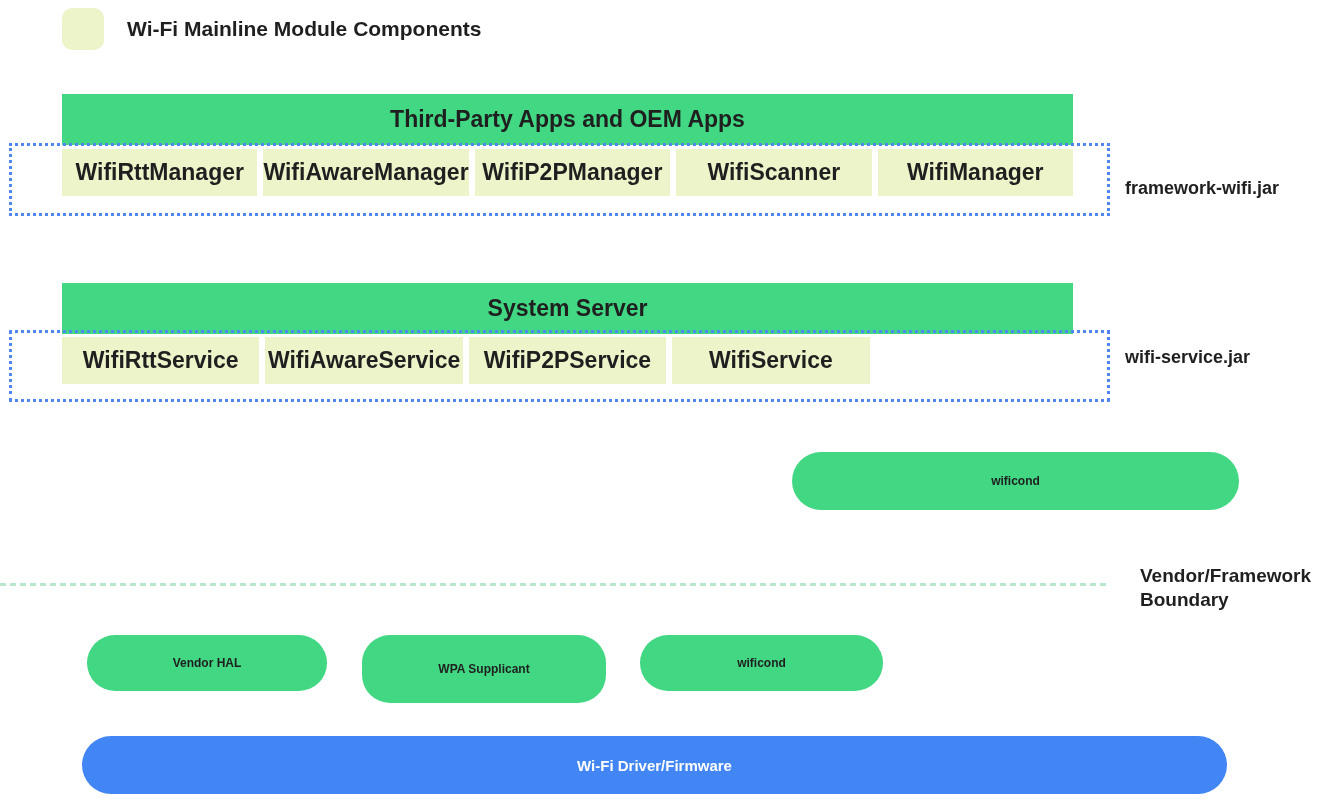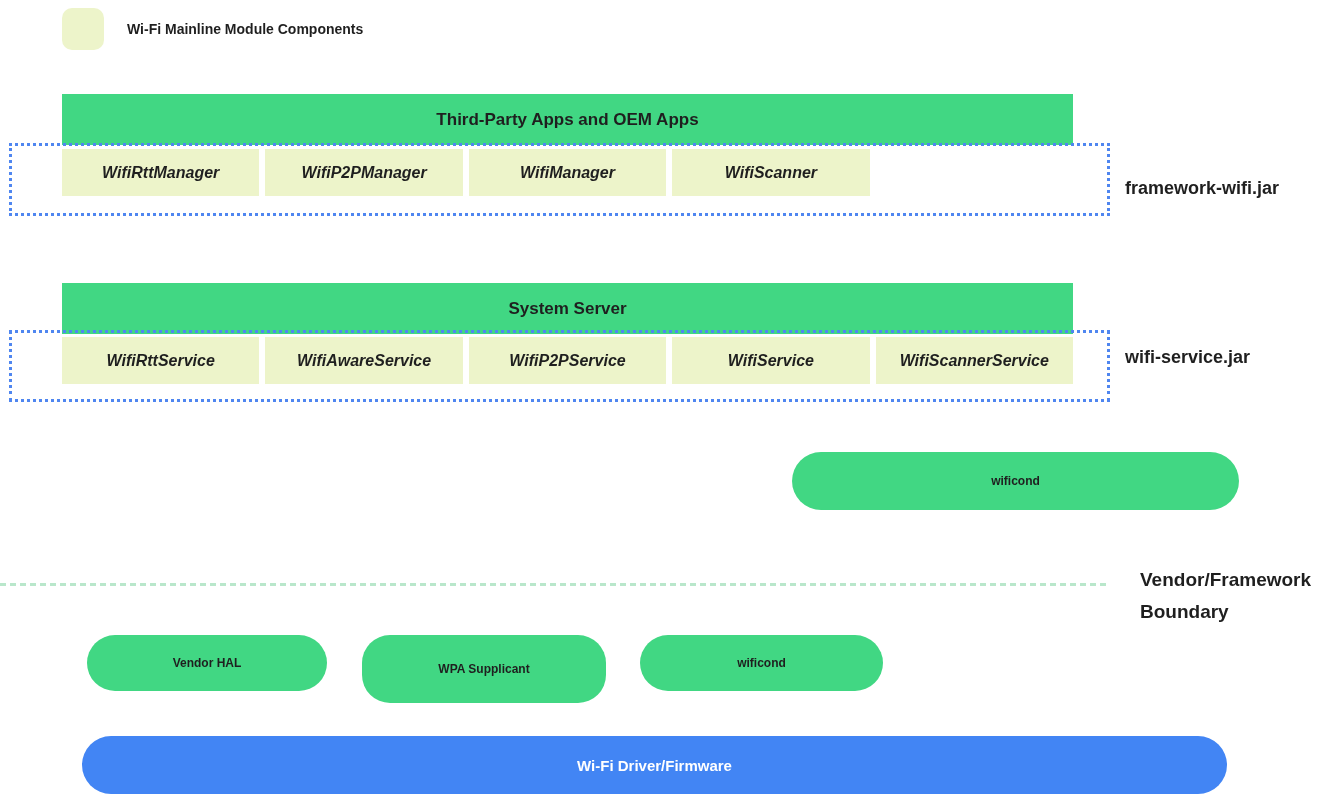--- a/index.html
+++ b/index.html
@@ -22,29 +22,29 @@
     position: absolute;
     left: 62px; top: 8px;
     width: 42px; height: 42px;
     border-radius: 10px;
     background: var(--pale_yellow, #edf4ca);
   }
   .legend-title {
     position: absolute;
     left: 127px; top: 8px; height: 42px;
     display: flex; align-items: center;
-    font-size: 14px;
+    font-size: 21px;
   }
   
   .group-header {
     position: absolute;
     left: 62px; width: 1011px; height: 51px;
     background: var(--green, #41d783);
     display: flex; align-items: center; justify-content: center;
-    font-size: 17px;
+    font-size: 23px;
     z-index: 1;
   }
   .header-framework { top: 94px; }
   .header-services { top: 283px; }
   
   .dotted-rect {
     position: absolute;
     left: 9px; width: 1101px;
     border: 3px dotted var(--dotted_border, #4f86f0);
     box-sizing: border-box;
@@ -60,23 +60,22 @@
     display: grid;
     grid-template-columns: repeat(5, 1fr);
     gap: 6px;
     z-index: 2;
   }
   .row-framework { top: 149px; }
   .row-services { top: 337px; }
   .component-box {
     background: var(--pale_yellow, #edf4ca);
     display: flex; align-items: center; justify-content: center;
-    font-size: 16px;
+    font-size: 23px;
     white-space: nowrap;
-    font-style: italic;
   }
   
   .jar-label {
     position: absolute;
     left: 1125px;
     font-size: 18px;
     white-space: nowrap;
   }
   .jar-framework { top: 178px; }
   .jar-services { top: 347px; }
@@ -98,21 +97,21 @@
     background: repeating-linear-gradient(
       90deg,
       var(--boundary_line, #b9e7cb) 0 6px,
       transparent 6px 10px
     );
   }
   .boundary-label {
     position: absolute;
     left: 1140px; top: 564px;
     font-size: 19px;
-    line-height: 32px;
+    line-height: 24px;
     white-space: pre-line;
   }
   
   .pill-vendor-hal   { left: 87px;  top: 635px; width: 240px; height: 56px; border-radius: 28px; }
   .pill-wpa          { left: 362px; top: 635px; width: 244px; height: 68px; border-radius: 28px; }
   .pill-hostapd      { left: 640px; top: 635px; width: 243px; height: 56px; border-radius: 28px; }
   
   .driver-bar {
     position: absolute;
     left: 82px; top: 736px;
@@ -129,34 +128,34 @@
 
 <div class="canvas">
 
   <div class="legend-swatch"></div>
   <div class="legend-title">Wi-Fi Mainline Module Components</div>
 
   <div class="group-header header-framework">Third-Party Apps and OEM Apps</div>
   <div class="dotted-rect dotted-framework"></div>
   <div class="box-row row-framework">
     <div class="component-box">WifiRttManager</div>
+    <div class="component-box">WifiAwareManager</div>
     <div class="component-box">WifiP2PManager</div>
+    <div class="component-box">WifiScanner</div>
     <div class="component-box">WifiManager</div>
-    <div class="component-box">WifiScanner</div>
   </div>
   <div class="jar-label jar-framework">framework-wifi.jar</div>
 
   <div class="group-header header-services">System Server</div>
   <div class="dotted-rect dotted-services"></div>
   <div class="box-row row-services">
     <div class="component-box">WifiRttService</div>
     <div class="component-box">WifiAwareService</div>
     <div class="component-box">WifiP2PService</div>
     <div class="component-box">WifiService</div>
-    <div class="component-box">WifiScannerService</div>
   </div>
   <div class="jar-label jar-services">wifi-service.jar</div>
 
   <div class="pill pill-wificond">wificond</div>
 
   <div class="boundary-line"></div>
   <div class="boundary-label">Vendor/Framework
 Boundary</div>
 
   <div class="pill pill-vendor-hal">Vendor HAL</div>

